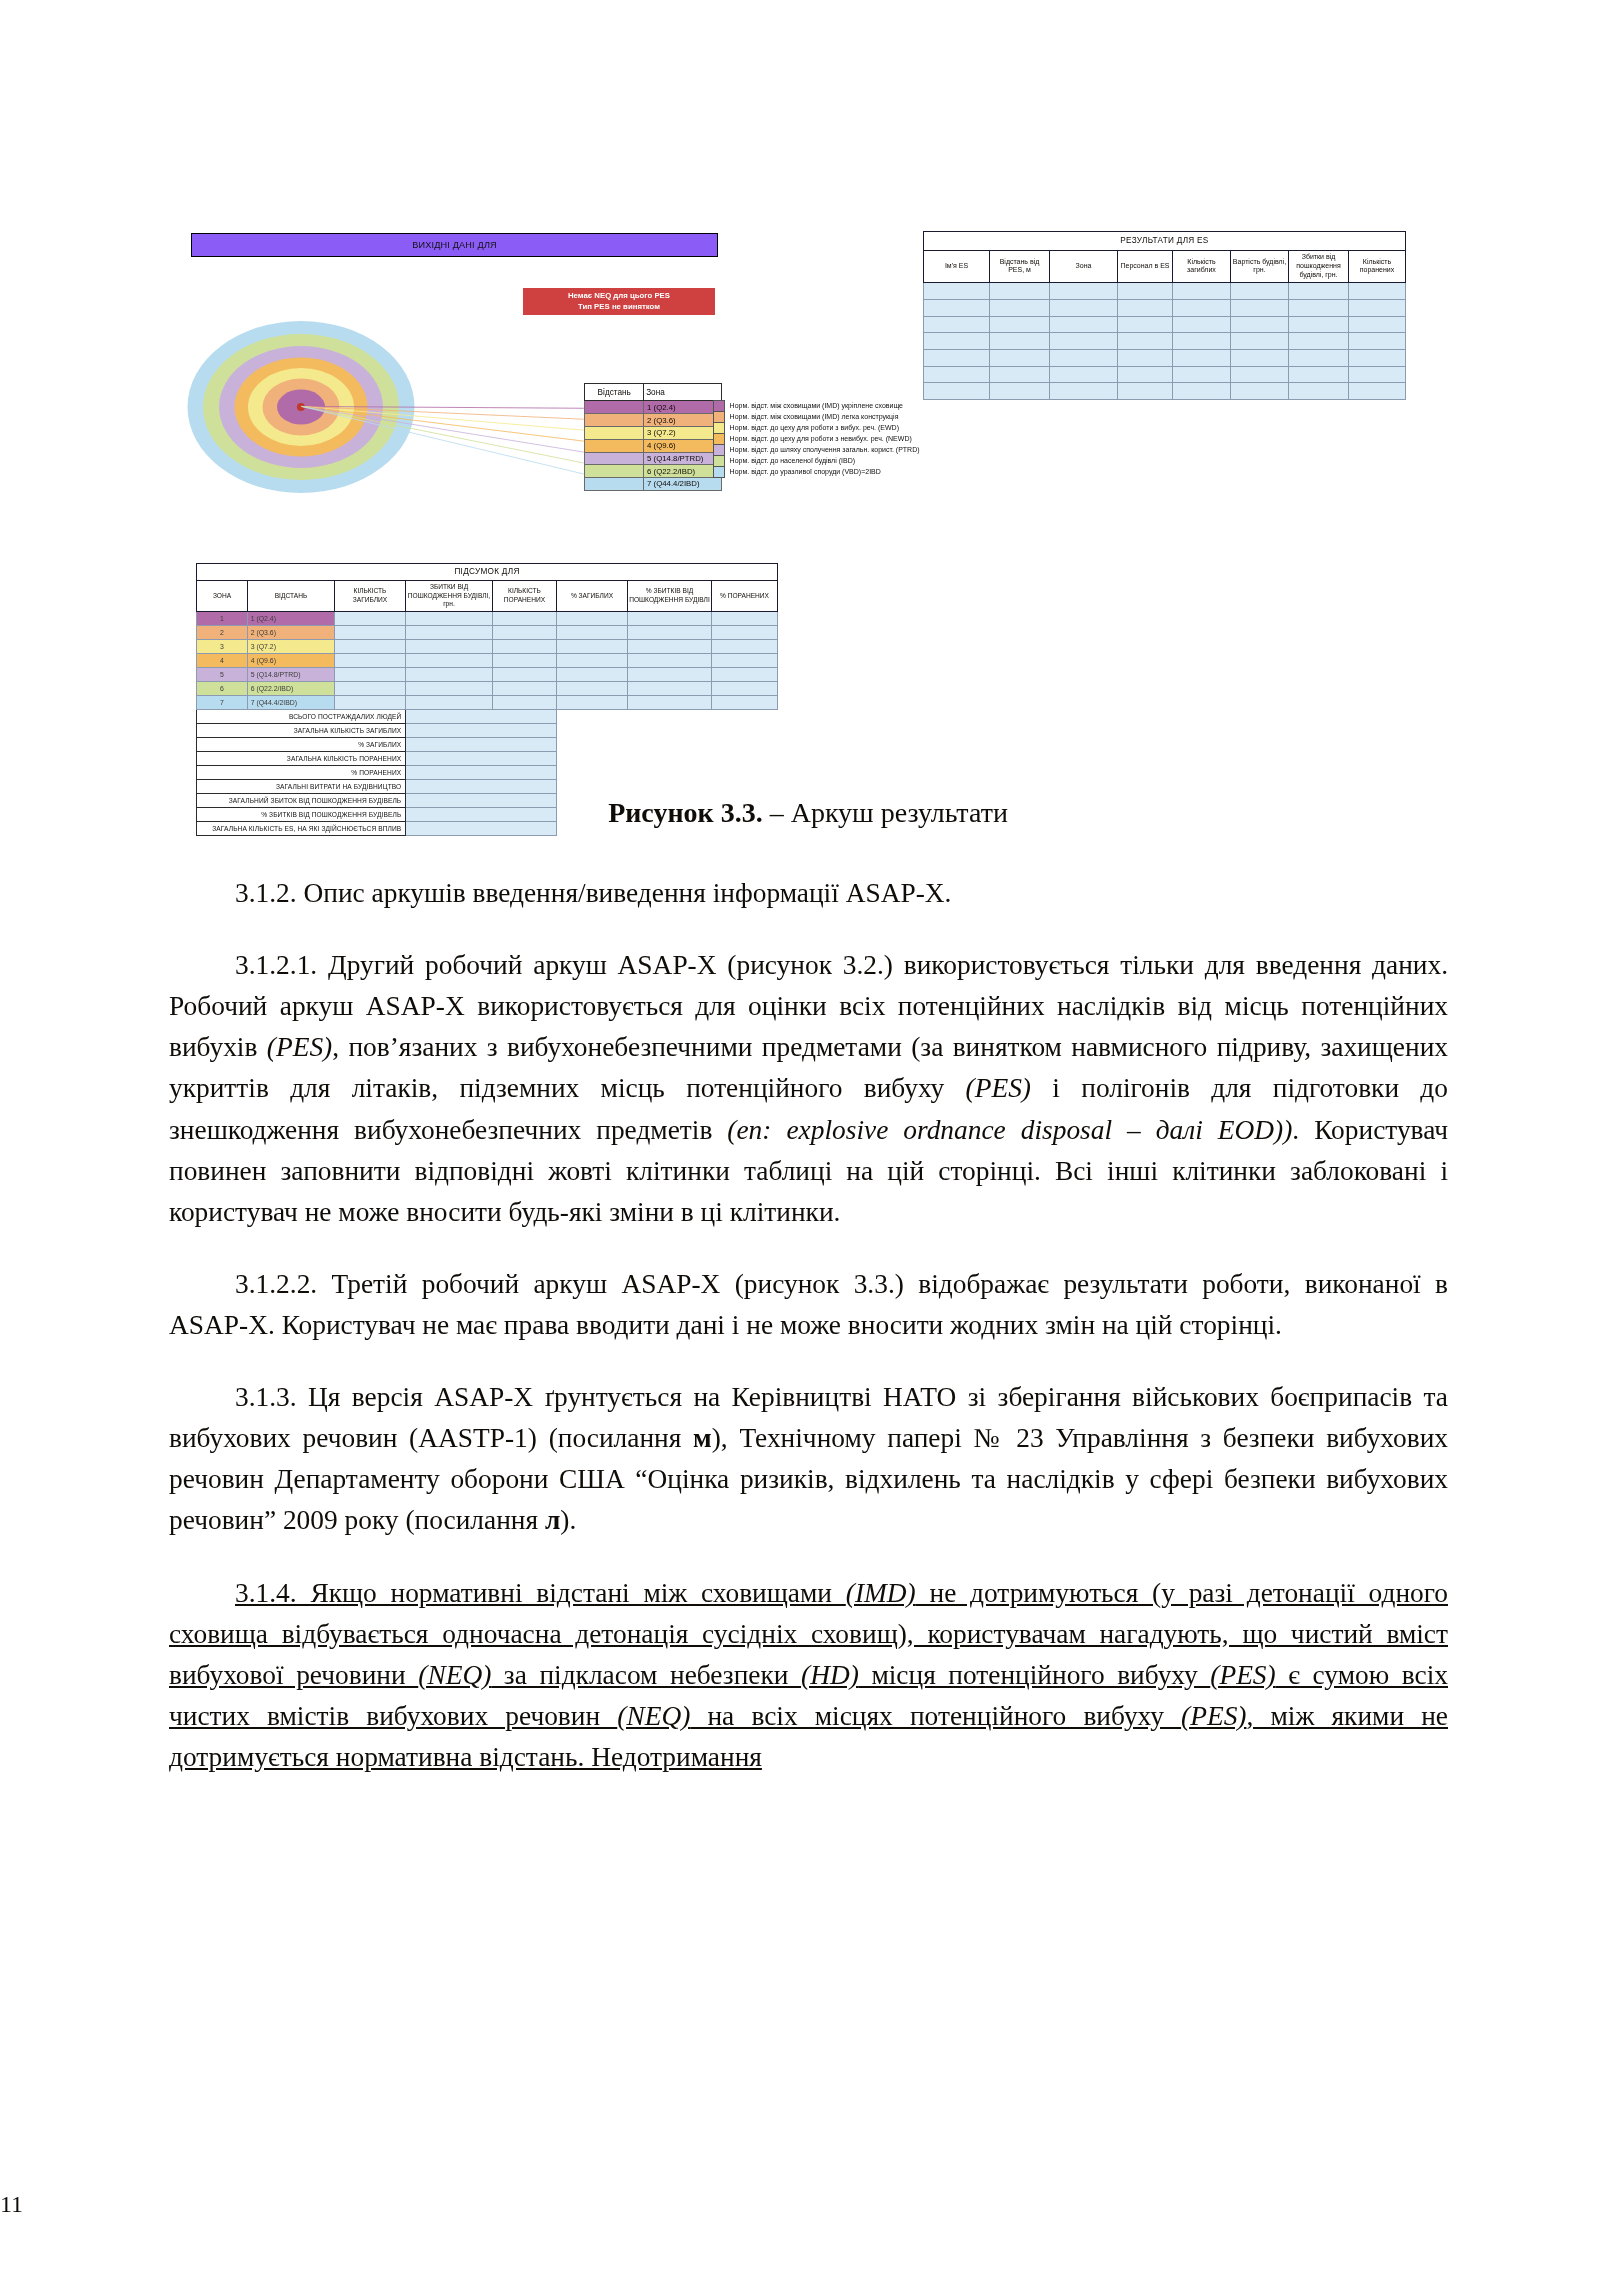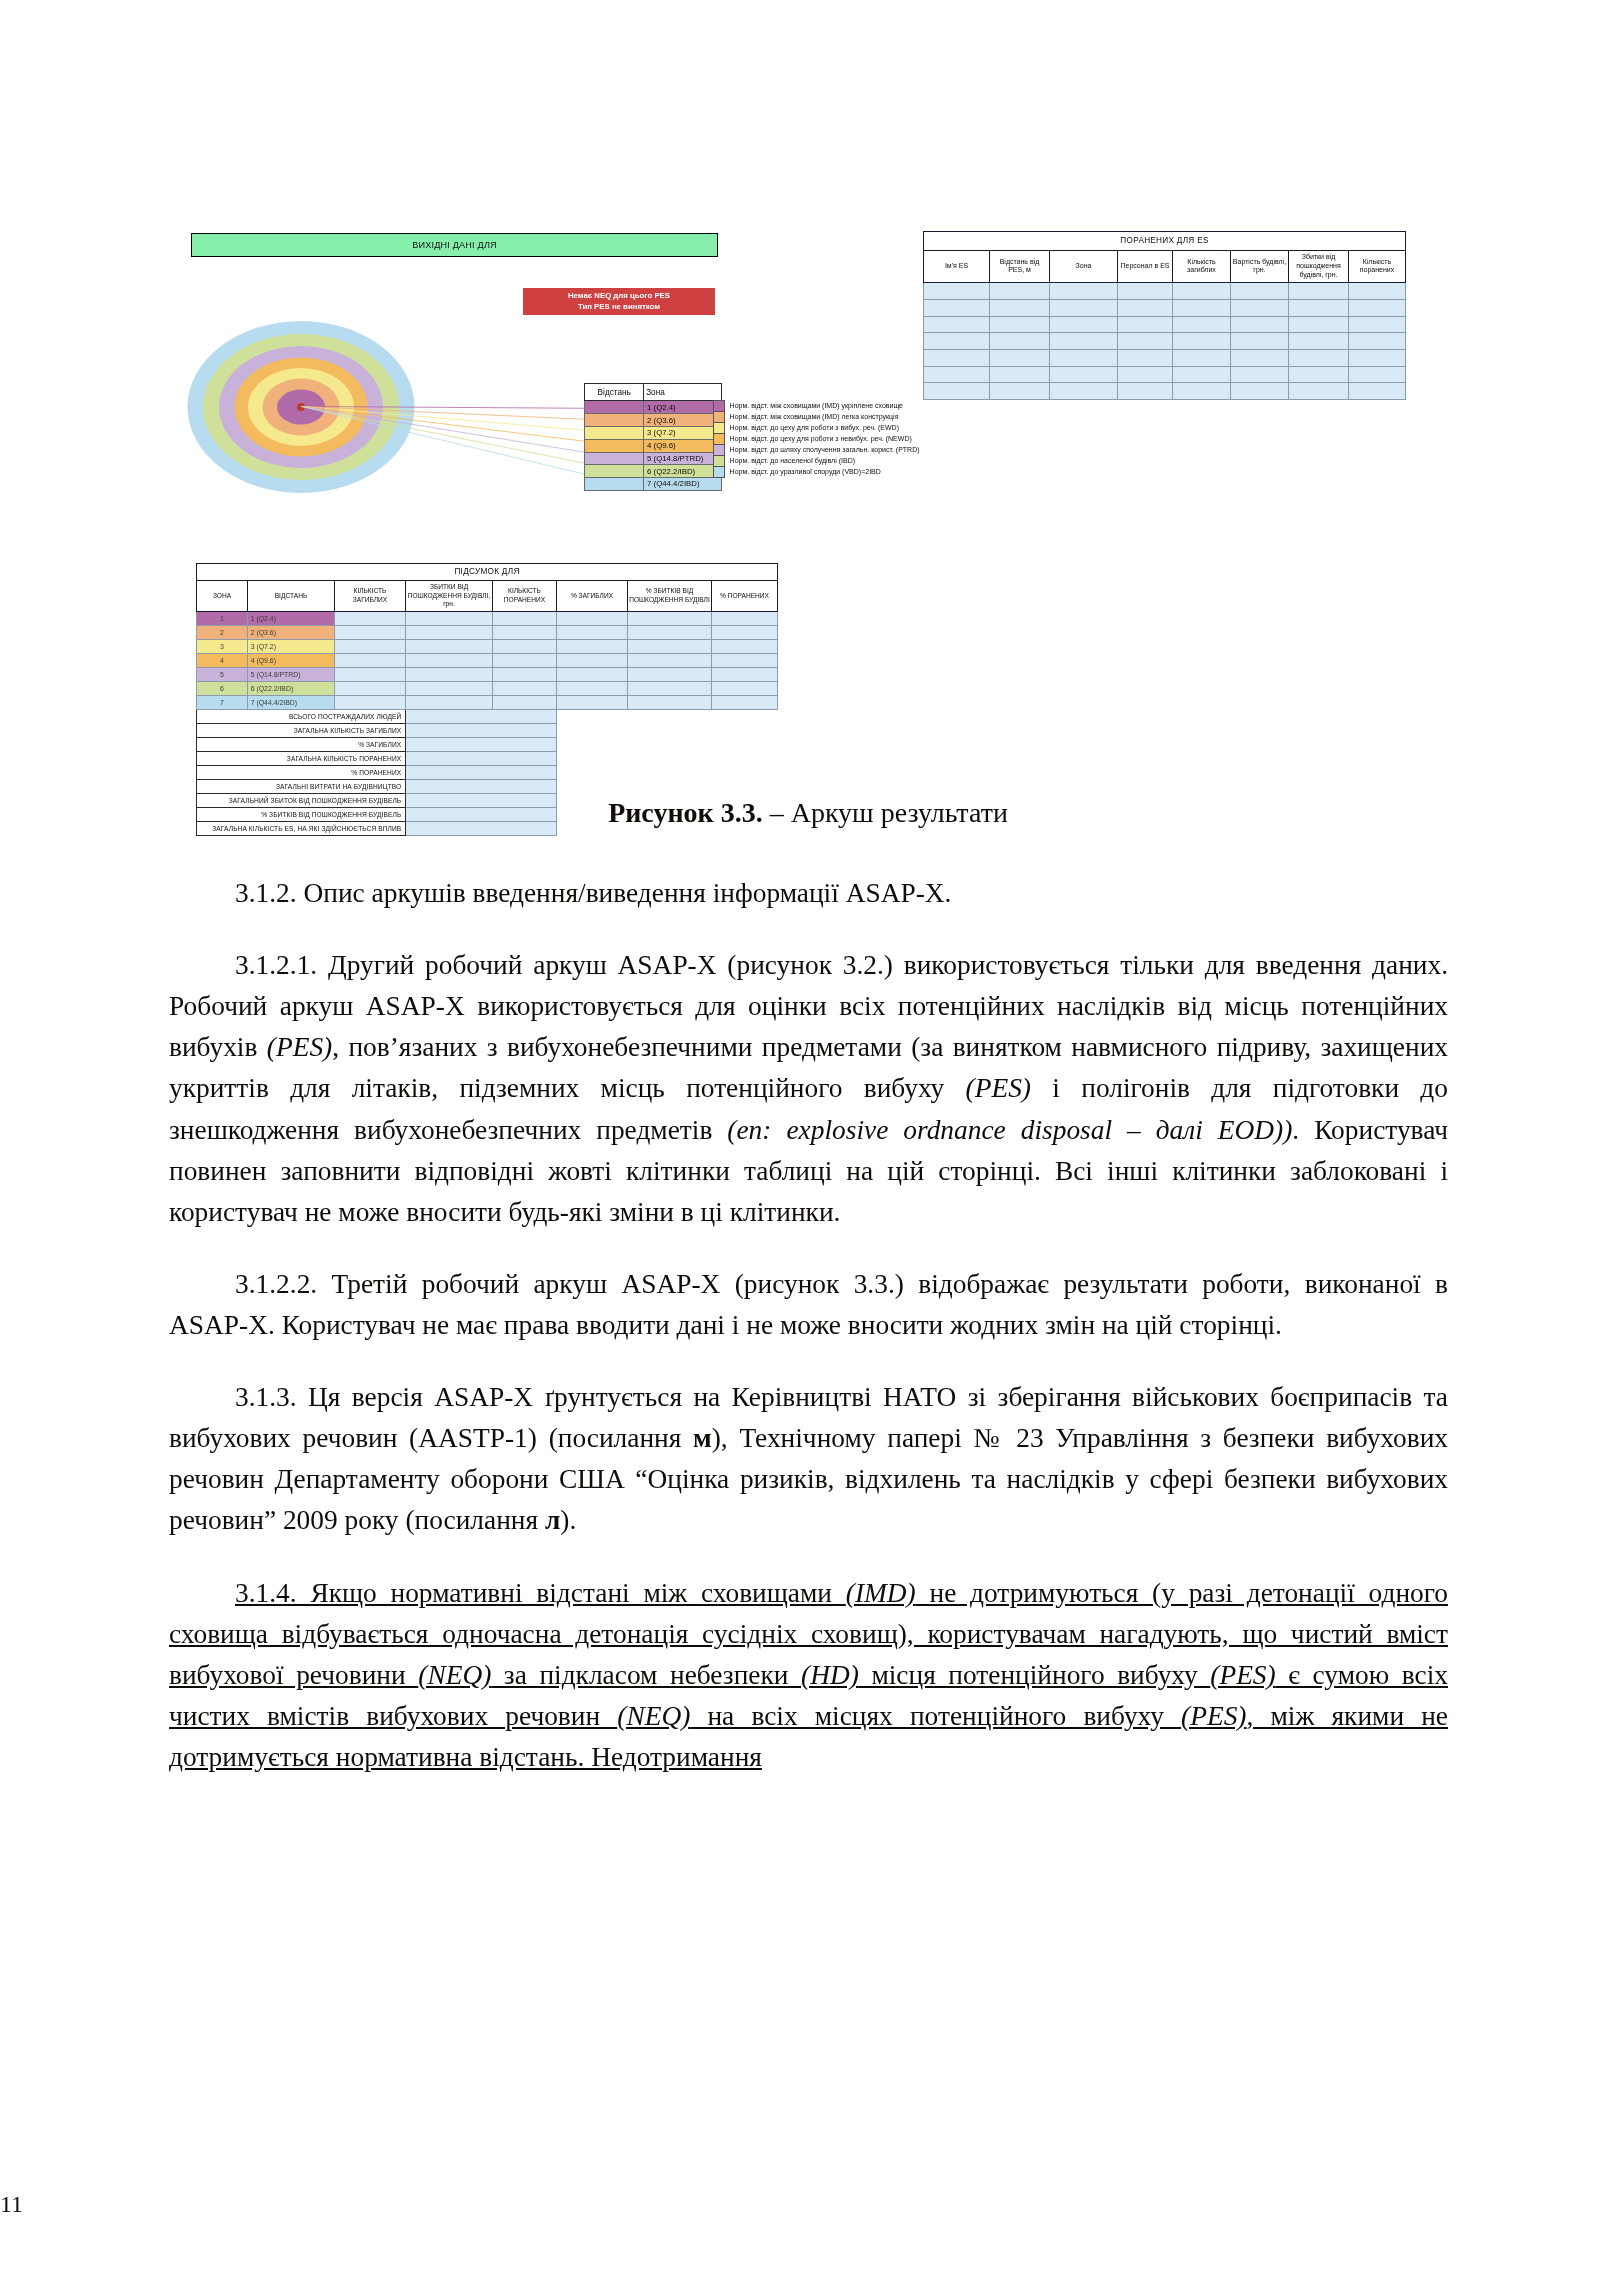--- a/index.html
+++ b/index.html
@@ -11,21 +11,21 @@
     position:relative;
     overflow:hidden;
   }
   .page{position:relative;width:1616px;height:2284px;}
 
   
   .figure{position:absolute;left:0;top:0;width:1616px;height:822px;}
 
   .src-bar{
     position:absolute;left:191px;top:233px;width:525px;height:22px;
-    border:1.8px solid #000;background:#86efac;
+    border:1.8px solid #000;background:#8b5cf6;
     font-family:"Liberation Sans",sans-serif;font-size:9.1px;
     display:flex;align-items:center;justify-content:center;
     letter-spacing:0.2px;color:#111;
   }
 
   .warn-box{
     position:absolute;left:523px;top:288px;width:192px;height:27.4px;
     background:#cf4040;color:#ffffff;
     font-family:"Liberation Sans",sans-serif;font-size:7.8px;font-weight:bold;
     display:flex;flex-direction:column;align-items:center;justify-content:center;
@@ -273,21 +273,21 @@
             <col class="c1">
             <col class="c2">
             <col class="c3">
           <col class="c4">
             <col class="c5">
             <col class="c6">
             <col class="c7">
         </colgroup>
         <thead>
           <tr>
-            <th class="title-cell" colspan="8">ПОРАНЕНИХ ДЛЯ ES</th>
+            <th class="title-cell" colspan="8">РЕЗУЛЬТАТИ ДЛЯ ES</th>
           </tr>
           <tr id="res-head-row">
               <th>Ім'я ES</th>
               <th>Відстань від PES, м</th>
               <th>Зона</th>
               <th>Персонал в  ES</th>
               <th>Кількість загиблих</th>
               <th>Вартість будівлі, грн.</th>
               <th>Збитки від пошкодження будівлі, грн.</th>
               <th>Кількість поранених</th>

